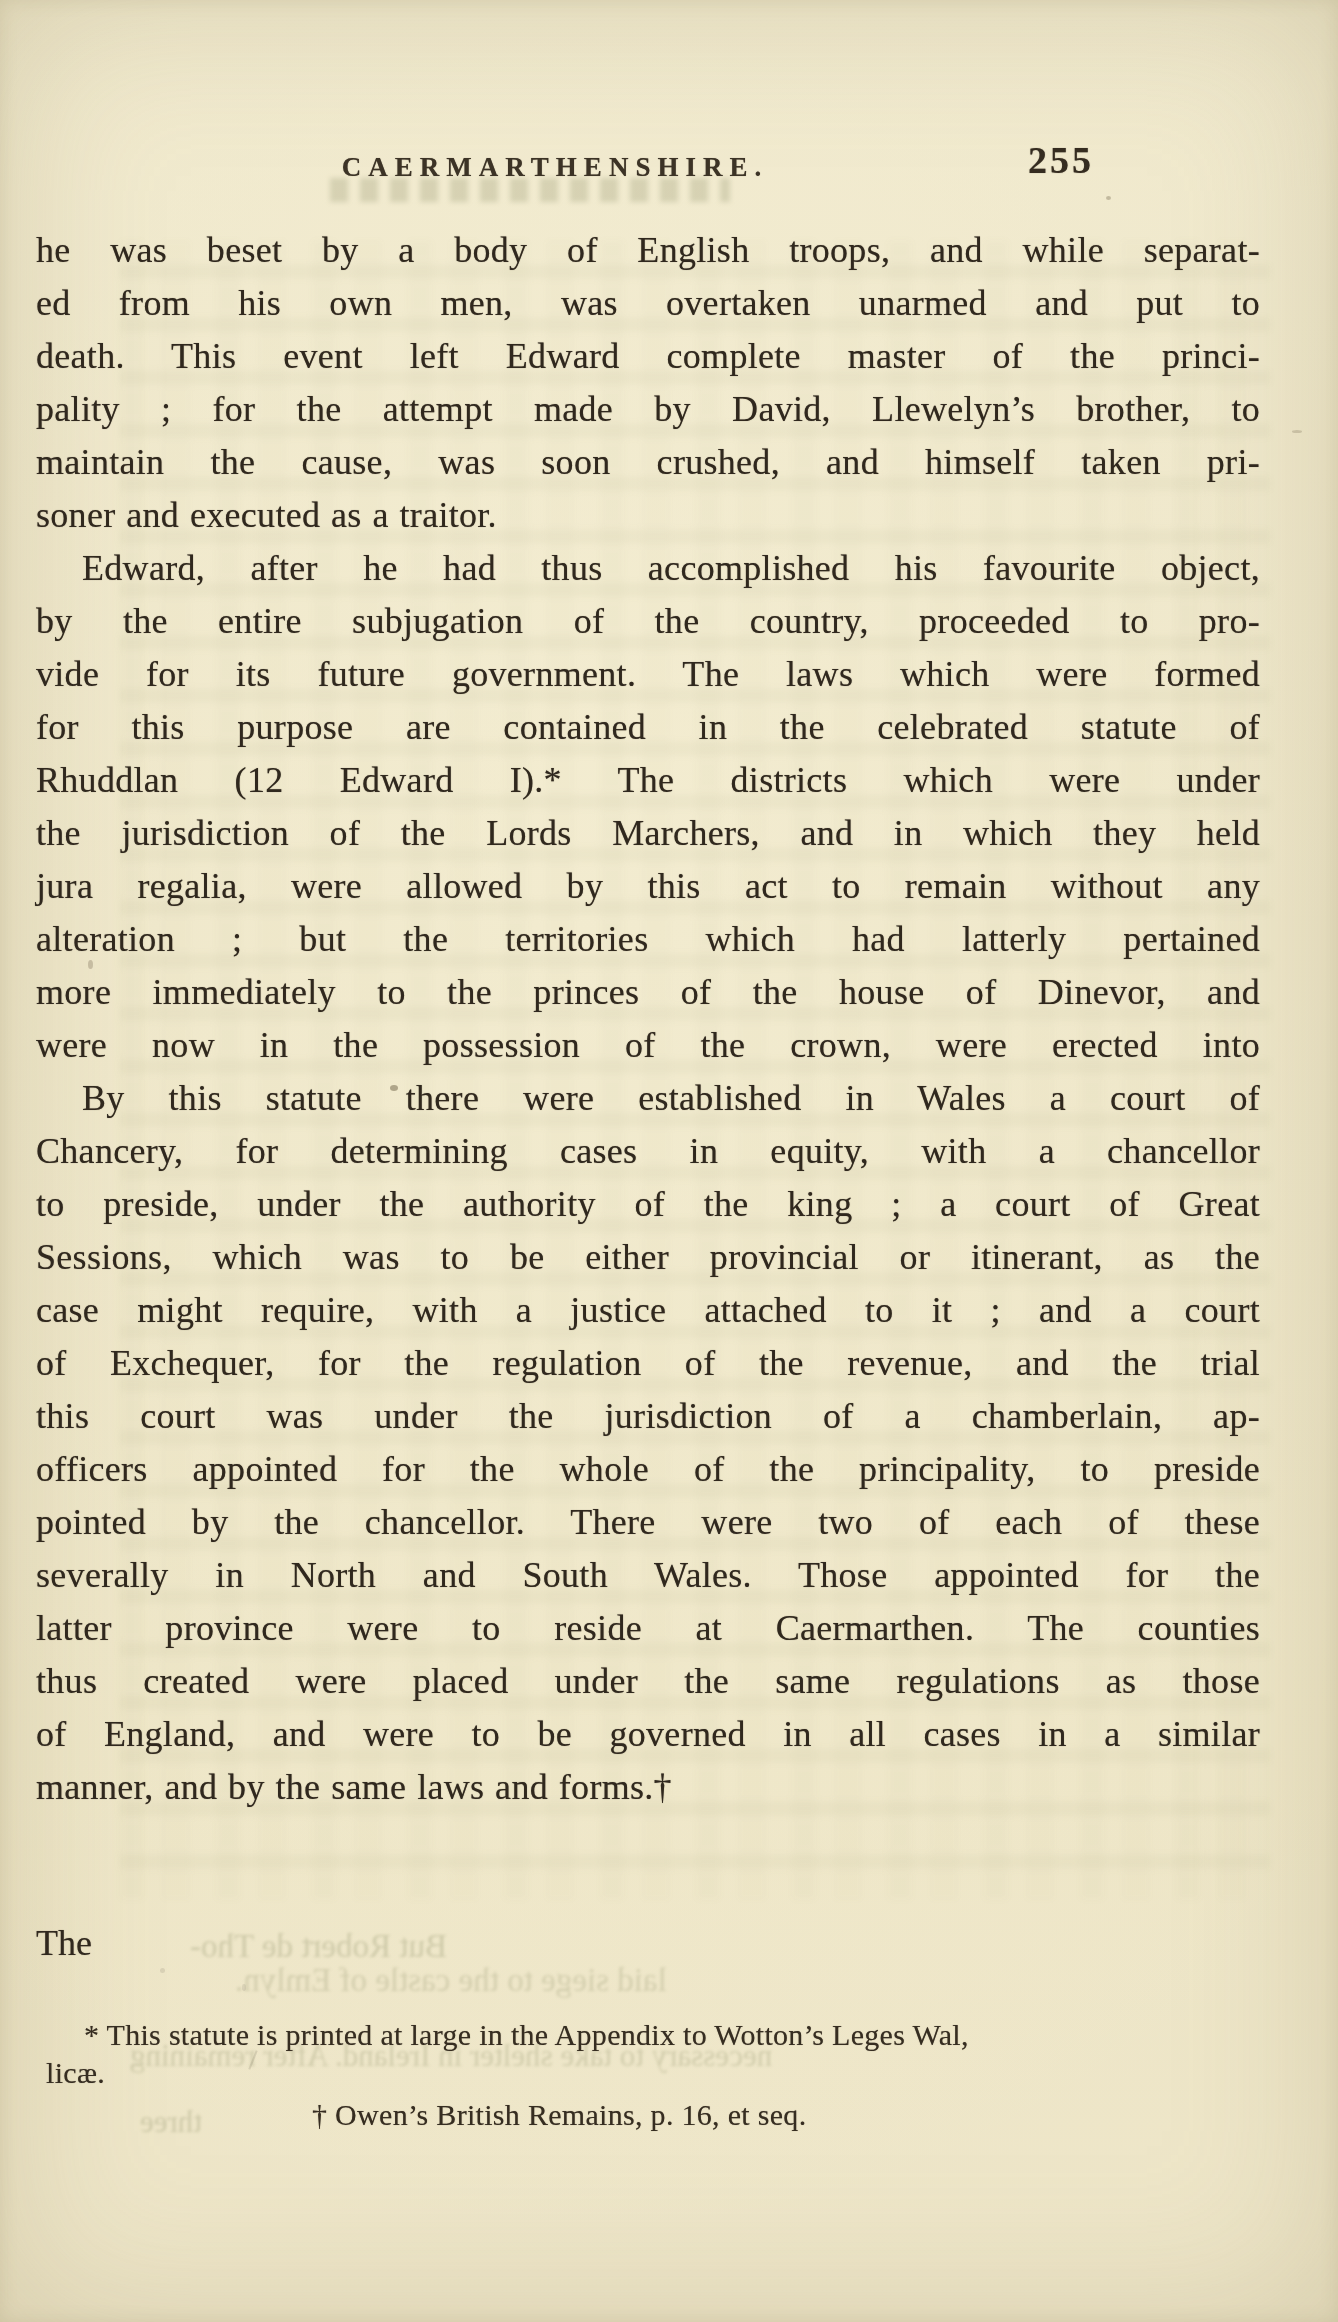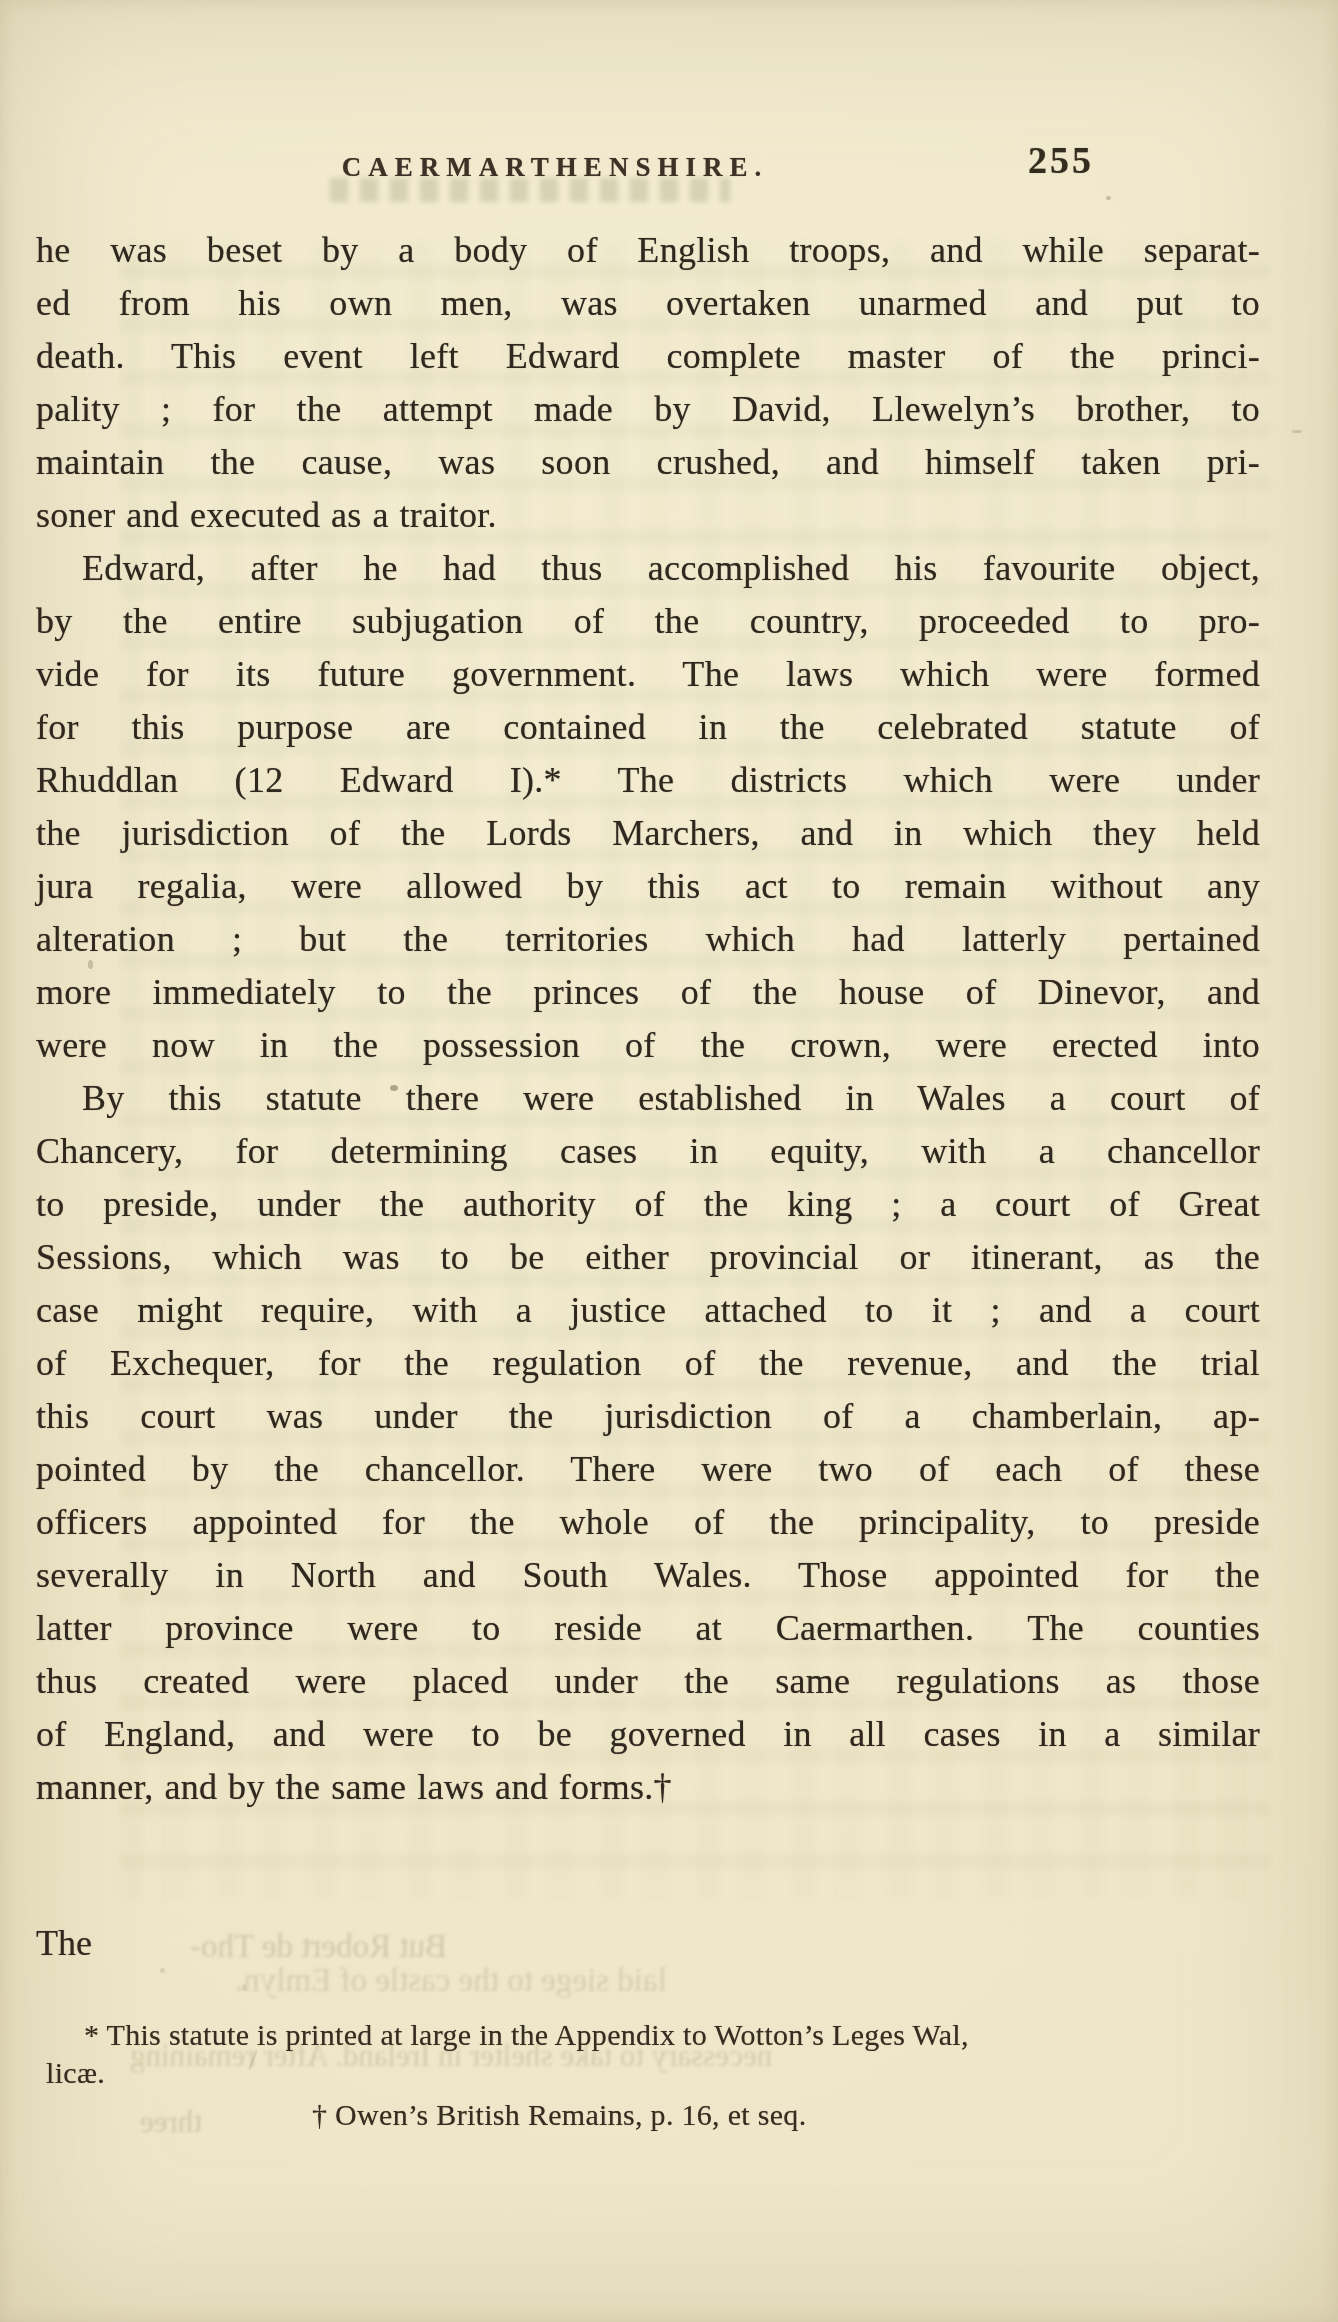--- a/index.html
+++ b/index.html
@@ -133,22 +133,22 @@
       <div class="bline">alteration ; but the territories which had latterly pertained</div>
       <div class="bline">more immediately to the princes of the house of Dinevor, and</div>
       <div class="bline">were now in the possession of the crown, were erected into</div>
       <div class="bline indent">By this statute there were established in Wales a court of</div>
       <div class="bline">Chancery, for determining cases in equity, with a chancellor</div>
       <div class="bline">to preside, under the authority of the king ; a court of Great</div>
       <div class="bline">Sessions, which was to be either provincial or itinerant, as the</div>
       <div class="bline">case might require, with a justice attached to it ; and a court</div>
       <div class="bline">of Exchequer, for the regulation of the revenue, and the trial</div>
       <div class="bline">this court was under the jurisdiction of a chamberlain, ap-</div>
+      <div class="bline">officers appointed for the whole of the principality, to preside</div>
       <div class="bline">pointed by the chancellor.  There were two of each of these</div>
-      <div class="bline">officers appointed for the whole of the principality, to preside</div>
       <div class="bline">severally in North and South Wales.  Those appointed for the</div>
       <div class="bline">latter province were to reside at Caermarthen.  The counties</div>
       <div class="bline">thus created were placed under the same regulations as those</div>
       <div class="bline">of England, and were to be governed in all cases in a similar</div>
       <div class="bline noj">manner, and by the same laws and forms.†</div>
     </div>
 
   <div id="catchword">The</div>
 
   <div id="footnote-1" class="footnote">* This statute is printed at large in the Appendix to Wotton’s Leges Wal,</div>

